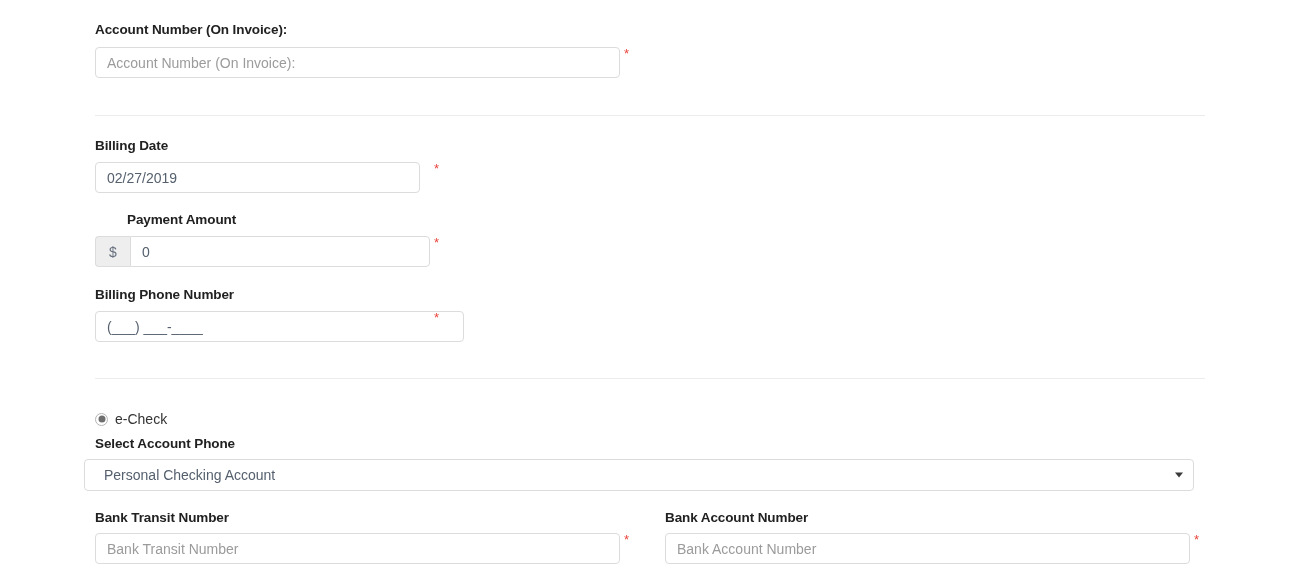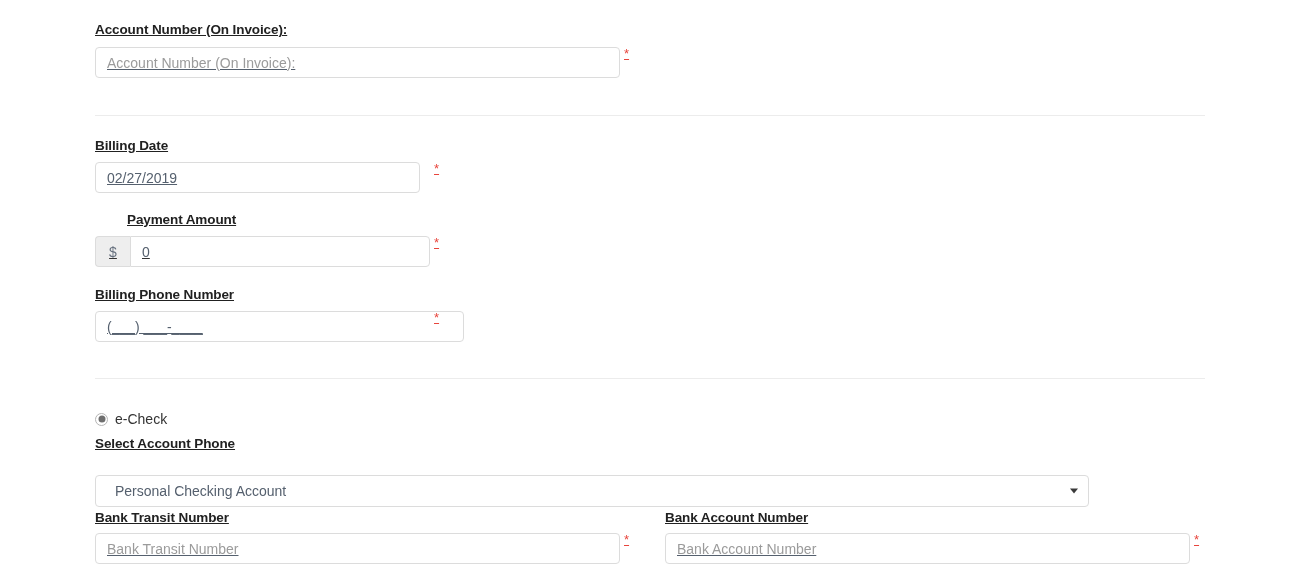--- a/index.html
+++ b/index.html
@@ -52,21 +52,21 @@
   .txt::placeholder { color: #9b9b9b; opacity: 1; }
 
   .req-star {
     color: #e8453c;
     font-size: 13px;
     line-height: 1;
     display: inline-block;
   }
 
   
-  .abs { position: absolute; text-decoration: underline; }
+  .abs { position: absolute; }
 
   
   .divider {
     position: absolute;
     left: 95px;
     width: 1110px;
     height: 1px;
     background: #ececec;
   }
 
@@ -123,25 +123,24 @@
   }
   .radio-label {
     font-size: 14px;
     color: #333333;
     line-height: 14px;
   }
 
   
   .select-wrap {
     position: absolute;
-    left: 95px;
+    left: 84px;
     top: 459px;
-    width: 994px;
+    width: 1110px;
     height: 32px;
-    margin-top: 16px;
   }
   .sel {
     width: 100%;
     height: 32px;
     border: 1px solid #dcdcdc;
     border-radius: 4px;
     background: #ffffff;
     font-family: "Liberation Sans", sans-serif;
     font-size: 14px;
     color: #55606e;

